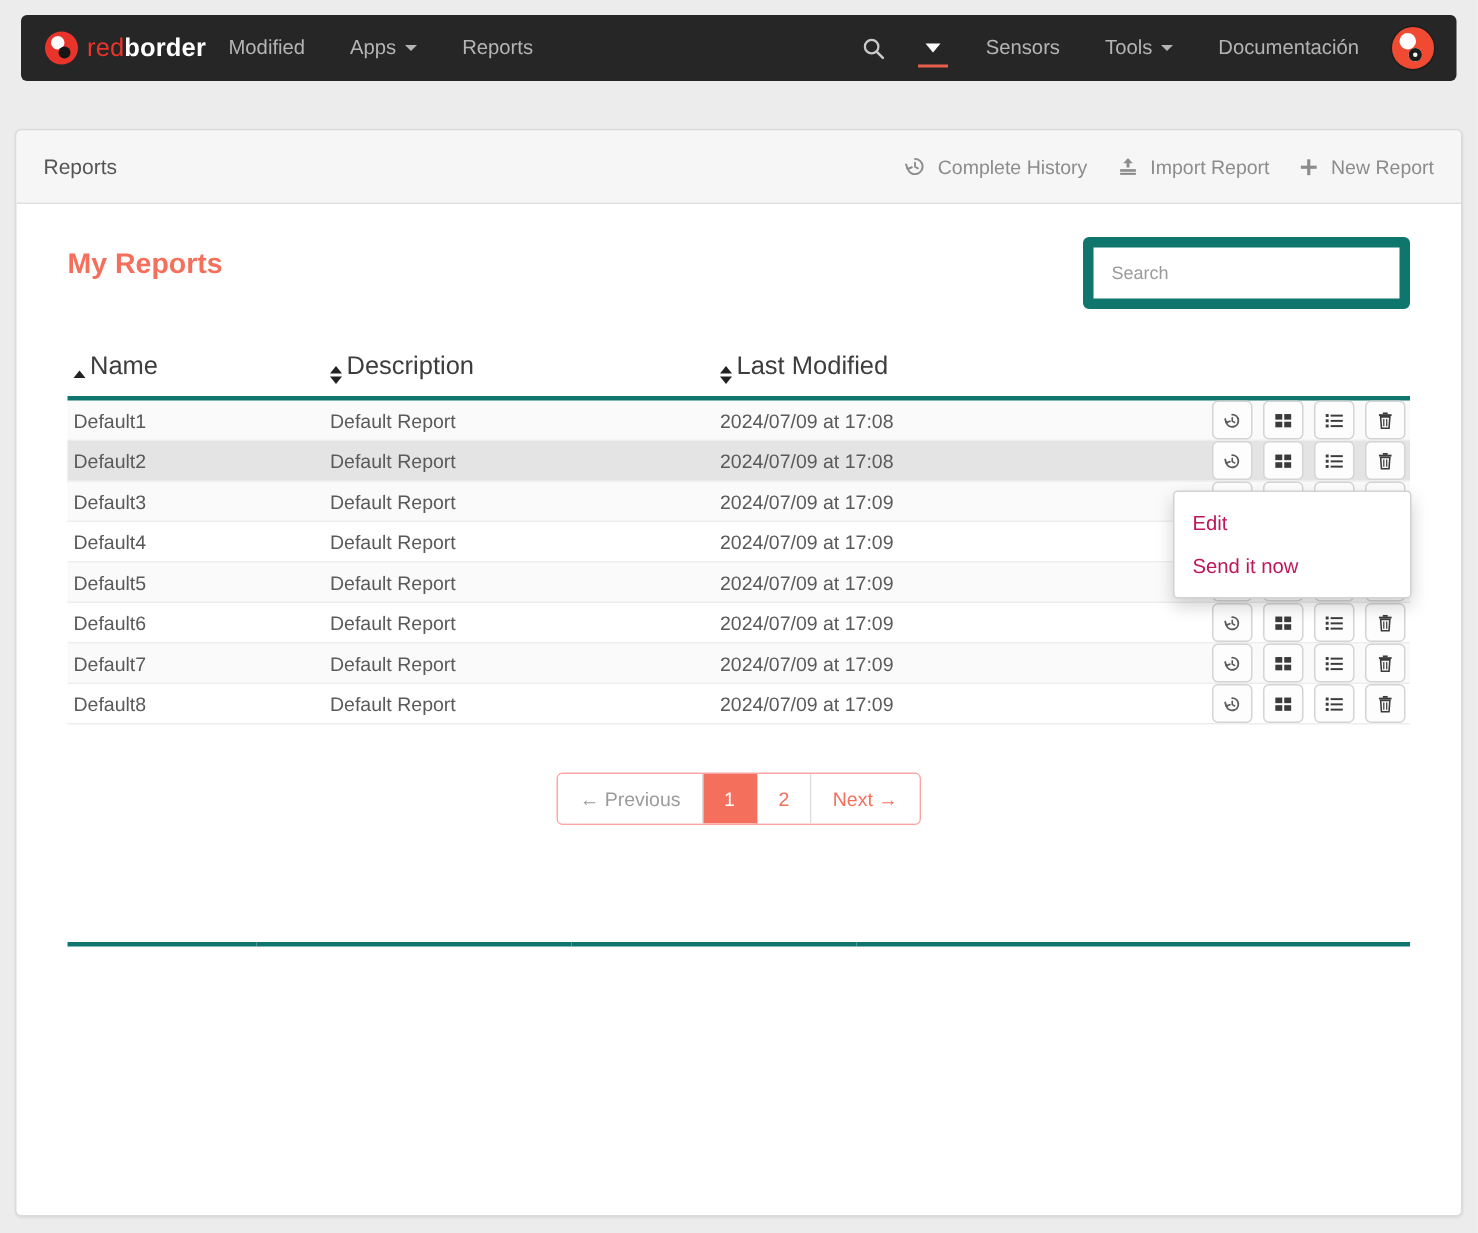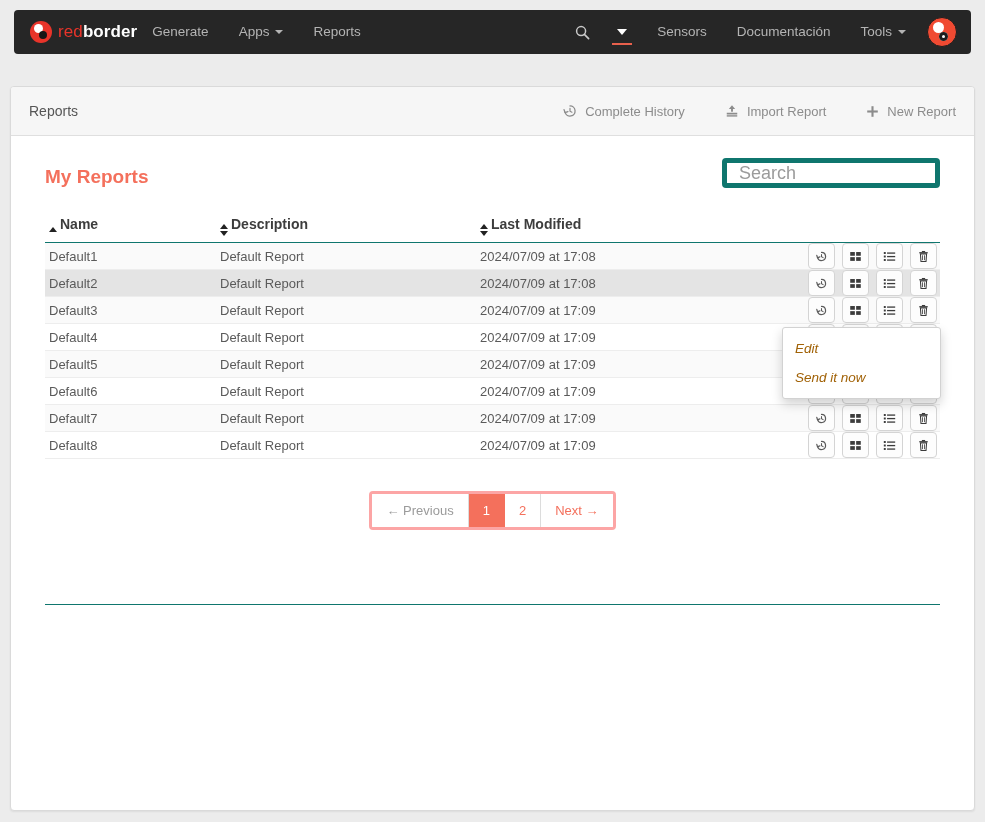--- a/index.html
+++ b/index.html
@@ -83,48 +83,48 @@
     border-radius: 4px;
     box-shadow: 0 1px 2px rgba(0,0,0,.07);
     overflow: hidden;
   }
   .panel-head {
     height: 49px; background: #f6f6f6;
     border-bottom: 1px solid #dfdfdf;
     display: flex; align-items: center; padding: 0 18px;
   }
   .panel-title { font-size: 14px; color: #555; }
-  .panel-actions { margin-left: auto; display: flex; align-items: center; gap: 40px; }
+  .panel-actions { margin-left: auto; display: flex; align-items: center; gap: 20px; }
   .panel-action {
     display: flex; align-items: center; gap: 8px;
     color: #8c8c8c; font-size: 13px; text-decoration: none; cursor: pointer;
   }
   .panel-action svg { display: block; }
 
   .panel-body { padding: 22px 34px 0 34px; }
 
   .section-head { display: flex; align-items: flex-start; }
   .section-title {
     color: #f4705c; font-size: 19px; font-weight: bold;
     margin-top: 8px;
   }
   .search-input {
-    margin-left: auto; width: 218px; height: 30px;
-    border: 5px solid #0f766e; border-radius: 4px;
-    padding: 0 12px; font-size: 18px; color: #555;
+    margin-left: auto; width: 218px; height: 48px;
+    border: 7px solid #0f766e; border-radius: 4px;
+    padding: 0 12px; font-size: 12px; color: #555;
     font-family: "Liberation Sans", sans-serif; background: #fff;
     outline: none;
   }
   .search-input::placeholder { color: #9b9b9b; }
 
   
   .rb-table { width: 100%; border-collapse: collapse; margin-top: 22px; }
   .rb-table thead th {
-    text-align: left; font-size: 14px; color: #3d3d3d; font-weight: bold;
-    padding: 6px 0 10px 0; border-bottom: 1px solid #0f766e;
+    text-align: left; font-size: 17px; color: #3d3d3d; font-weight: normal;
+    padding: 6px 0 10px 0; border-bottom: 3px solid #0f766e;
     white-space: nowrap;
   }
   .sort-ic {
     display: inline-block; width: 9px; position: relative;
     margin-right: 2px; vertical-align: -1px;
   }
   .sort-ic i {
     display: block; width: 0; height: 0; position: absolute; left: 0;
     border-left: 4px solid transparent; border-right: 4px solid transparent;
   }
@@ -155,21 +155,21 @@
     width: 27px; height: 26px; border: 1px solid #d4d4d4;
     border-radius: 4px; background: #fdfdfd;
     display: inline-flex; align-items: center; justify-content: center;
     cursor: pointer;
   }
   .icon-btn svg { display: block; }
 
   
   .pager-wrap { display: flex; justify-content: center; margin-top: 32px; }
   .pager {
-    display: flex; border: 3px solid #fca5a5; border-radius: 4px; overflow: hidden;
+    display: flex; border: 1px solid #fca5a5; border-radius: 4px; overflow: hidden;
     background: #fff;
   }
   .pager a {
     display: block; padding: 9px 14px; font-size: 13px;
     color: #f4705c; text-decoration: none; border-right: 1px solid #dcdcdc;
     background: #fff; cursor: pointer; white-space: nowrap;
   }
   .pager a:last-child { border-right: none; }
   .pager a.muted { color: #9b9b9b; }
   .pager a.active { background: #f4705c; color: #fff; border-right-color: #f4705c; }
@@ -181,39 +181,39 @@
   
   .dropdown-menu {
     position: absolute; left: 782px; top: 327px;
     width: 159px; background: #ffffff;
     border: 1px solid #d2d2d2; border-radius: 3px;
     box-shadow: 0 5px 11px rgba(0,0,0,.18);
     padding: 6px 0; z-index: 50;
   }
   .dropdown-menu a {
     display: block; padding: 7px 12px; font-size: 13.5px;
-    color: #a16207; text-decoration: none; cursor: pointer; font-style: italic;
+    color: #be185d; text-decoration: none; cursor: pointer;
   }
 </style>
 </head>
 <body>
 
 <div class="navbar">
   <div class="brand">
     <span class="rb-logo">
       <span class="dot-w"></span>
         <span class="dot-b"></span>
     </span>
     <span class="brand-text">
       <span class="red">red</span><span class="white">border</span>
     </span>
   </div>
 
   <a class="nav-link">
-    <span>Generate</span>
+    <span>Modified</span>
   </a>
   <a class="nav-link">
     <span>Apps</span>
     <span class="caret"></span>
   </a>
   <a class="nav-link">
     <span>Reports</span>
   </a>
 
   <div class="nav-right">
@@ -224,25 +224,25 @@
       </svg>
     </div>
     <div class="nav-icon-btn">
       <span class="caret-active"></span>
       <span class="caret-underline"></span>
     </div>
     <a class="nav-link">
       <span>Sensors</span>
     </a>
     <a class="nav-link">
-      <span>Documentación</span>
+      <span>Tools</span>
+      <span class="caret"></span>
     </a>
     <a class="nav-link">
-      <span>Tools</span>
-      <span class="caret"></span>
+      <span>Documentación</span>
     </a>
     <div class="avatar-nav">
       <span class="dot-w"></span>
         <span class="dot-b"></span>
     </div>
   </div>
 </div>
 
 <div class="panel">
 

